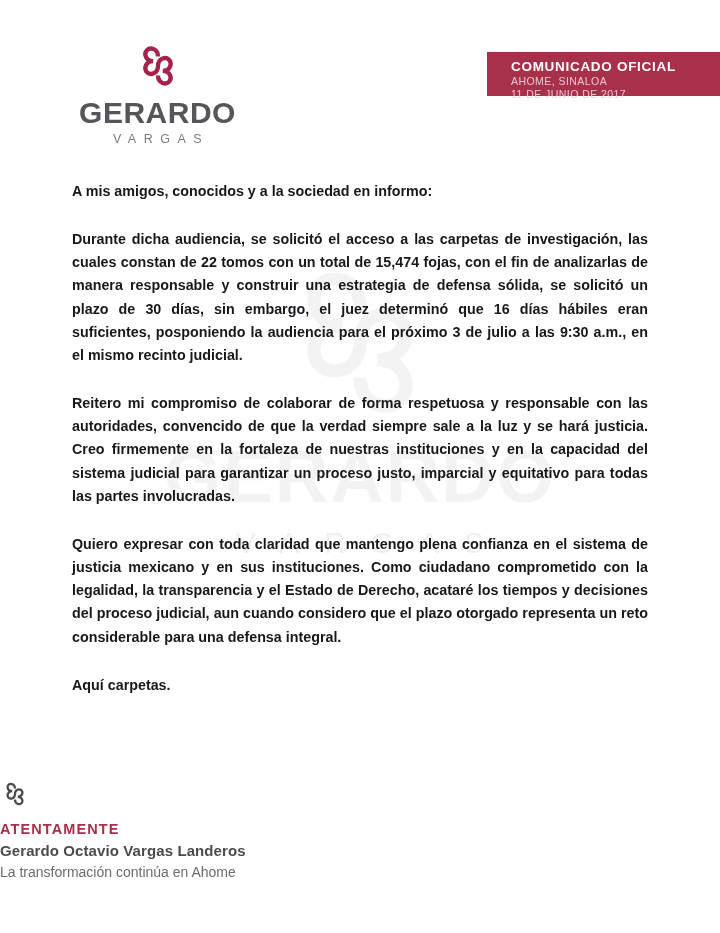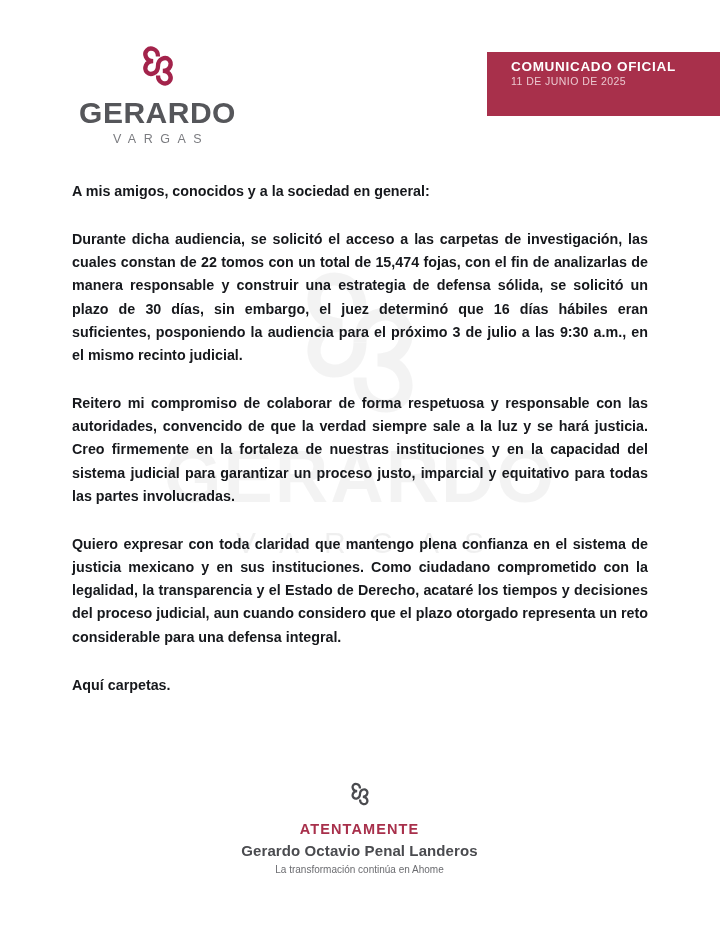--- a/index.html
+++ b/index.html
@@ -92,21 +92,21 @@
     line-height: 1;
     margin-top: 5px;
     padding-left: 7px;
   }
 
   .official-banner {
     position: absolute;
     left: 487px;
     top: 52px;
     right: 0;
-    height: 64px;
+    height: 44px;
     background: #a8304b;
     box-sizing: border-box;
     padding: 7px 0 0 24px;
     color: #ffffff;
   }
   .banner-title {
     font-size: 13.5px;
     font-weight: 700;
     letter-spacing: 0.7px;
     line-height: 1.15;
@@ -147,21 +147,20 @@
 
   
   .footer {
     position: absolute;
     left: 0;
     right: 1px;
     top: 780px;
     z-index: 3;
     display: flex;
     flex-direction: column;
-    align-items: center;
   }
   .footer-clover {
     display: block;
     margin-bottom: 9px;
   }
   .footer-atentamente {
     font-size: 14.5px;
     font-weight: 700;
     color: #a8304b;
     letter-spacing: 1.1px;
@@ -170,21 +169,21 @@
   }
   .footer-name {
     font-size: 15px;
     font-weight: 700;
     color: #4a4b4f;
     letter-spacing: 0.1px;
     line-height: 1.25;
     margin-bottom: 3px;
   }
   .footer-tagline {
-    font-size: 10px;
+    font-size: 14px;
     font-weight: 400;
     color: #6b6c70;
     line-height: 1.25;
   }
 </style>
 </head>
 <body>
 
 <div id="page">
 
@@ -211,40 +210,41 @@
             <path d="M50 70 C50 86, 66 90, 73 83 C80 76, 76 60, 60 60 C76 60, 80 44, 73 37 C66 30, 50 34, 50 50"></path>
           </g>
         </svg>
       </div>
       <div class="brand-name">GERARDO</div>
       <div class="brand-sub">VARGAS</div>
     </div>
 
     <div class="official-banner">
       <div class="banner-title">COMUNICADO OFICIAL</div>
-      <div class="banner-line">11 DE JUNIO DE 2025</div>
+      <div class="banner-line">AHOME, SINALOA</div>
+      <div class="banner-line">11 DE JUNIO DE 2017</div>
     </div>
 
   </div>
 
   <div class="letter">
-    <p class="salutation">A mis amigos, conocidos y a la sociedad en general:</p>
+    <p class="salutation">A mis amigos, conocidos y a la sociedad en informo:</p>
     <p>Durante dicha audiencia, se solicitó el acceso a las carpetas de investigación, las cuales constan de 22 tomos con un total de 15,474 fojas, con el fin de analizarlas de manera responsable y construir una estrategia de defensa sólida, se solicitó un plazo de 30 días, sin embargo, el juez determinó que 16 días hábiles eran suficientes, posponiendo la audiencia para el próximo 3 de julio a las 9:30 a.m., en el mismo recinto judicial.</p>
     <p>Reitero mi compromiso de colaborar de forma respetuosa y responsable con las autoridades, convencido de que la verdad siempre sale a la luz y se hará justicia. Creo firmemente en la fortaleza de nuestras instituciones y en la capacidad del sistema judicial para garantizar un proceso justo, imparcial y equitativo para todas las partes involucradas.</p>
     <p>Quiero expresar con toda claridad que mantengo plena confianza en el sistema de justicia mexicano y en sus instituciones. Como ciudadano comprometido con la legalidad, la transparencia y el Estado de Derecho, acataré los tiempos y decisiones del proceso judicial, aun cuando considero que el plazo otorgado representa un reto considerable para una defensa integral.</p>
     <p class="closing">Aquí carpetas.</p>
   </div>
 
   <div class="footer">
     <div class="footer-clover">
       <svg width="30" height="28" viewBox="0 0 100 100" aria-hidden="true">
         <g fill="none" stroke="#4a4b4f" stroke-width="8">
           <path d="M50 30 C50 14, 34 10, 27 17 C20 24, 24 40, 40 40 C24 40, 20 56, 27 63 C34 70, 50 66, 50 50"></path>
           <path d="M50 70 C50 86, 66 90, 73 83 C80 76, 76 60, 60 60 C76 60, 80 44, 73 37 C66 30, 50 34, 50 50"></path>
         </g>
       </svg>
     </div>
     <div class="footer-atentamente">ATENTAMENTE</div>
-    <div class="footer-name">Gerardo Octavio Penal Landeros</div>
+    <div class="footer-name">Gerardo Octavio Vargas Landeros</div>
     <div class="footer-tagline">La transformación continúa en Ahome</div>
   </div>
 
 </div>
 
 </body></html>

